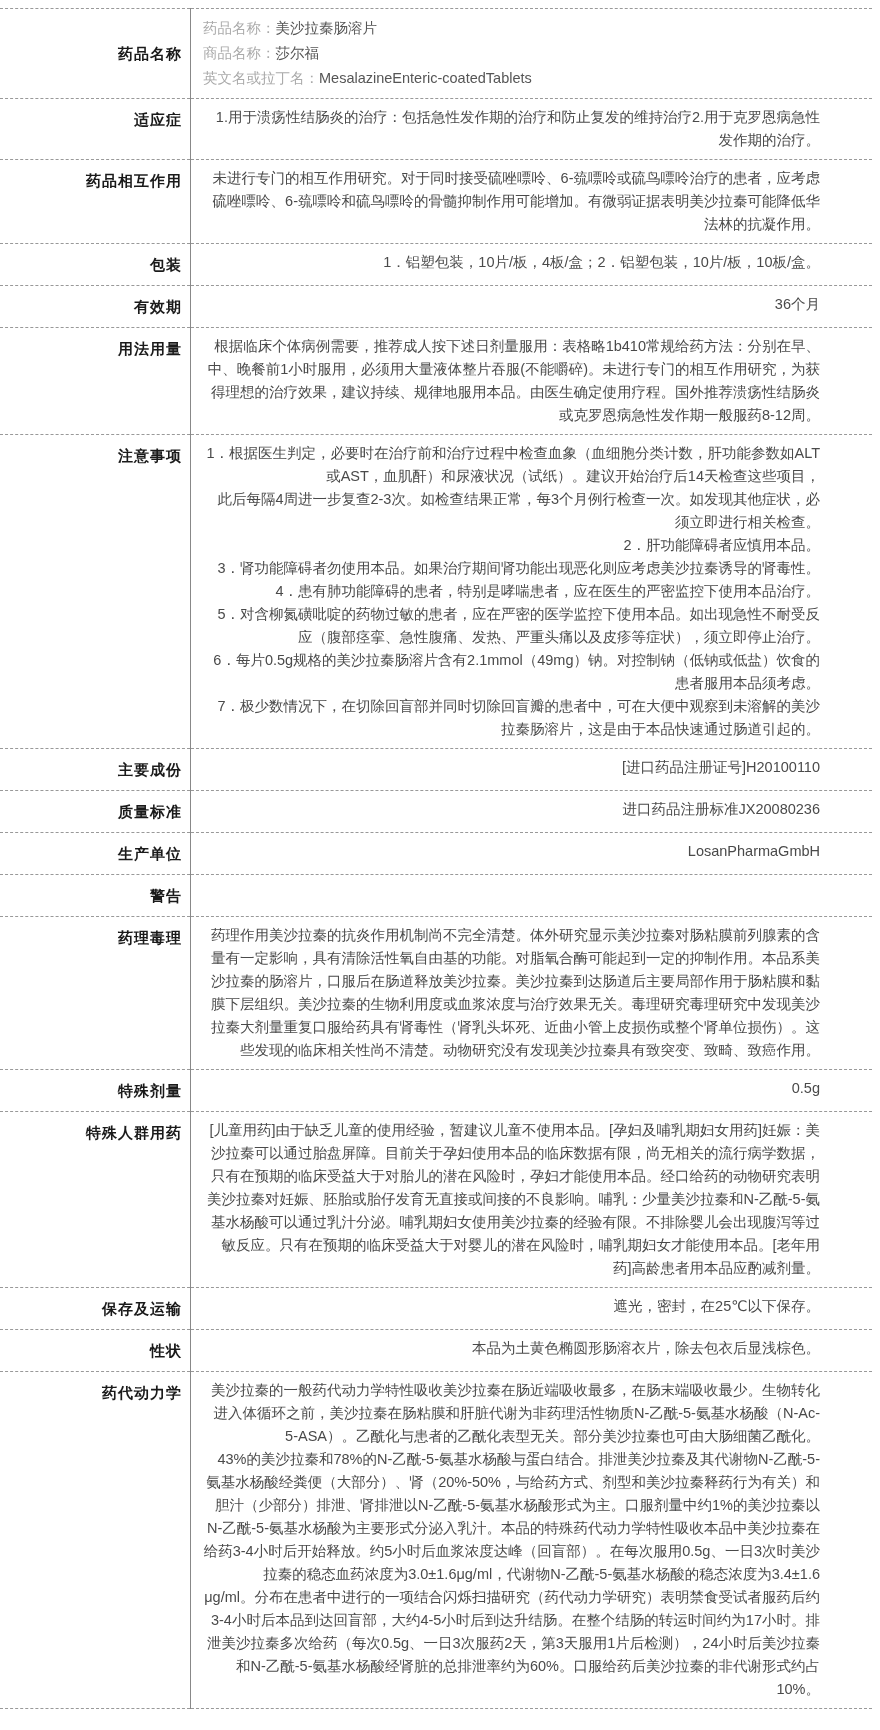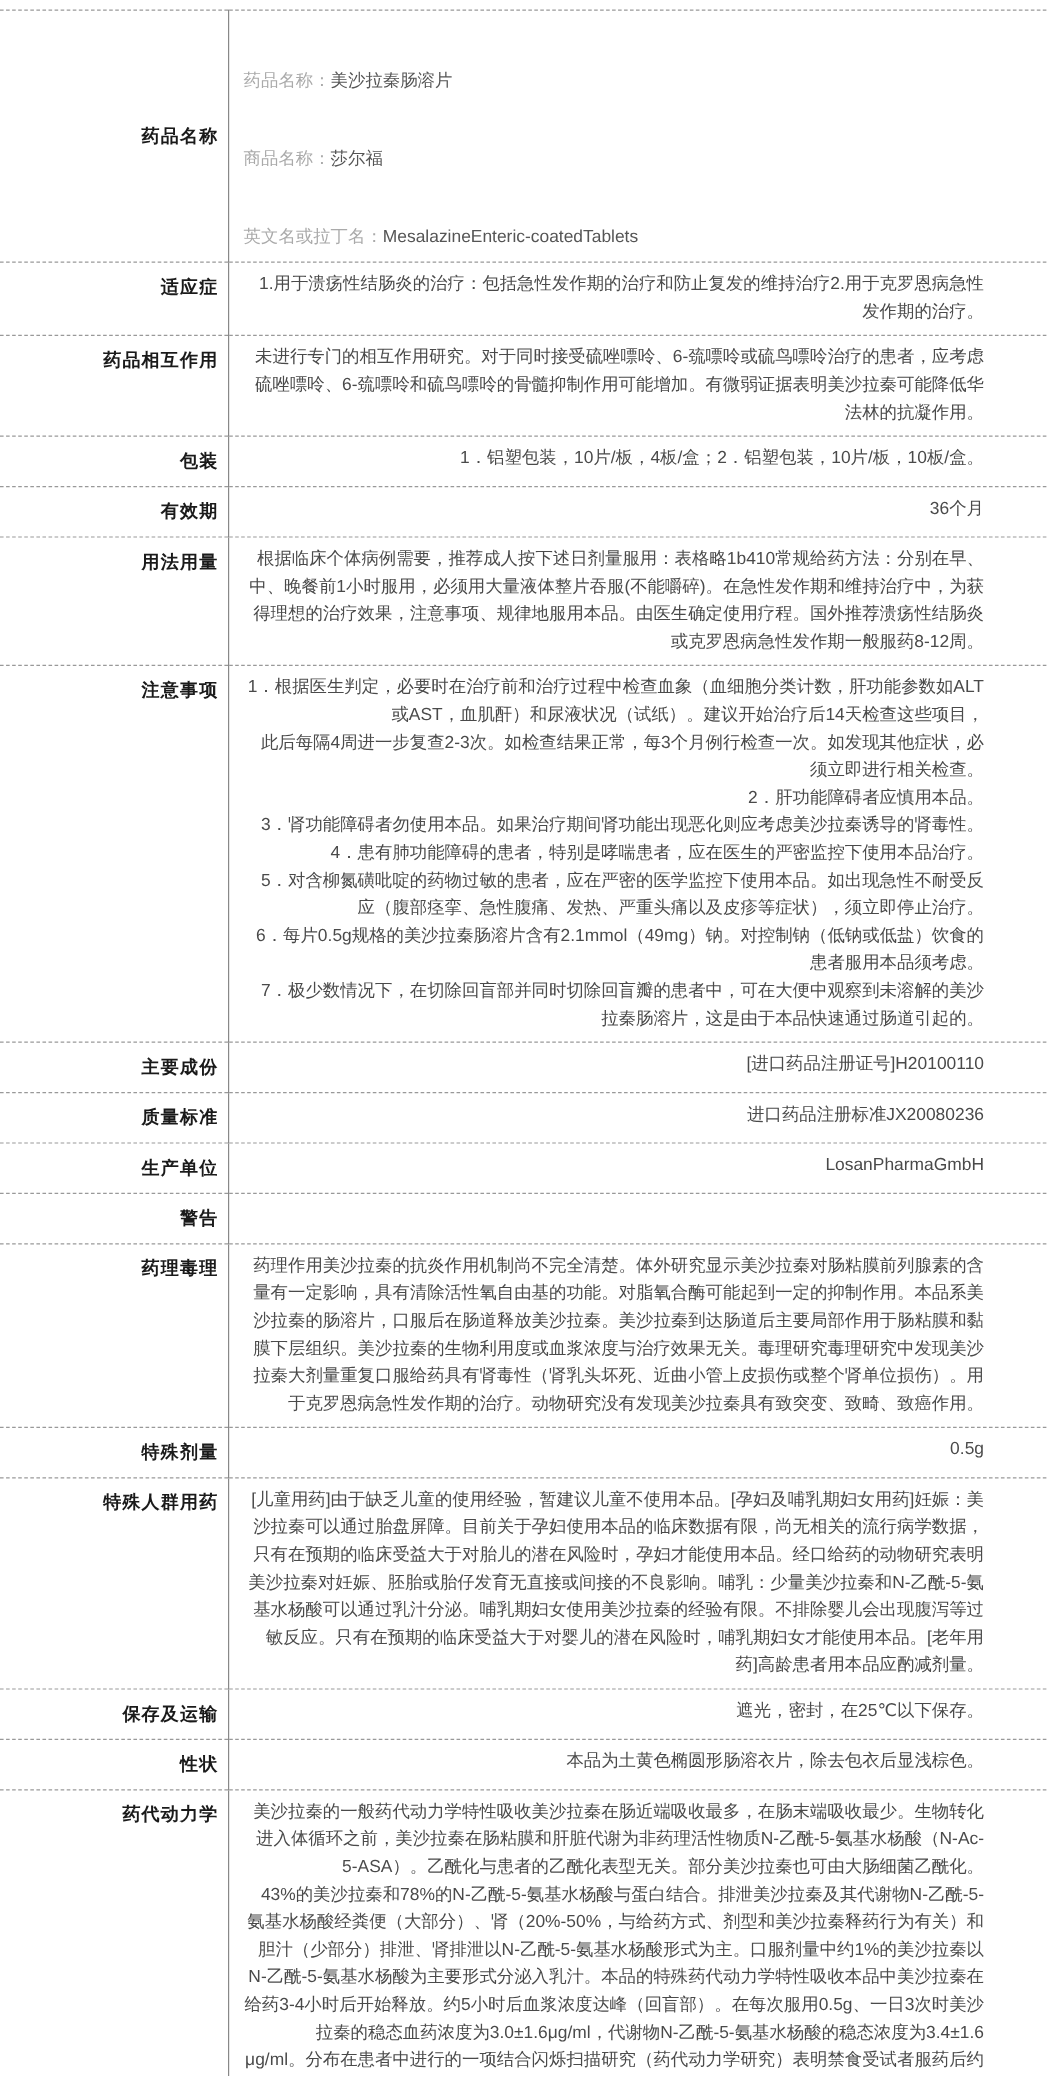--- a/index.html
+++ b/index.html
@@ -47,21 +47,20 @@
     line-height: 23px;
     color: #4a4a4a;
   }
   .cv {
     white-space: pre-line;
     min-height: 23px;
     text-align: right;
   }
   .field-line {
     line-height: 25px;
-    margin-top: 40px;
   }
   .fk { color: #aaaaaa; }
   .fv { color: #555555; }
 </style>
 </head>
 <body>
 
 <div class="page">
   <table class="drug-table">
     <tbody>
@@ -106,21 +105,21 @@
       <tr>
         <th class="label">有效期</th>
         <td class="content">
             <div class="cv">36个月</div>
           </td>
       </tr>
 
       <tr>
         <th class="label">用法用量</th>
         <td class="content">
-            <div class="cv">根据临床个体病例需要，推荐成人按下述日剂量服用：表格略1b410常规给药方法：分别在早、中、晚餐前1小时服用，必须用大量液体整片吞服(不能嚼碎)。在急性发作期和维持治疗中，为获得理想的治疗效果，注意事项、规律地服用本品。由医生确定使用疗程。国外推荐溃疡性结肠炎或克罗恩病急性发作期一般服药8-12周。</div>
+            <div class="cv">根据临床个体病例需要，推荐成人按下述日剂量服用：表格略1b410常规给药方法：分别在早、中、晚餐前1小时服用，必须用大量液体整片吞服(不能嚼碎)。未进行专门的相互作用研究，为获得理想的治疗效果，建议持续、规律地服用本品。由医生确定使用疗程。国外推荐溃疡性结肠炎或克罗恩病急性发作期一般服药8-12周。</div>
           </td>
       </tr>
 
       <tr>
         <th class="label">注意事项</th>
         <td class="content">
             <div class="cv">1．根据医生判定，必要时在治疗前和治疗过程中检查血象（血细胞分类计数，肝功能参数如ALT或AST，血肌酐）和尿液状况（试纸）。建议开始治疗后14天检查这些项目，
 此后每隔4周进一步复查2-3次。如检查结果正常，每3个月例行检查一次。如发现其他症状，必须立即进行相关检查。
 2．肝功能障碍者应慎用本品。
 3．肾功能障碍者勿使用本品。如果治疗期间肾功能出现恶化则应考虑美沙拉秦诱导的肾毒性。
@@ -155,21 +154,21 @@
       <tr>
         <th class="label">警告</th>
         <td class="content">
             <div class="cv"></div>
           </td>
       </tr>
 
       <tr>
         <th class="label">药理毒理</th>
         <td class="content">
-            <div class="cv">药理作用美沙拉秦的抗炎作用机制尚不完全清楚。体外研究显示美沙拉秦对肠粘膜前列腺素的含量有一定影响，具有清除活性氧自由基的功能。对脂氧合酶可能起到一定的抑制作用。本品系美沙拉秦的肠溶片，口服后在肠道释放美沙拉秦。美沙拉秦到达肠道后主要局部作用于肠粘膜和黏膜下层组织。美沙拉秦的生物利用度或血浆浓度与治疗效果无关。毒理研究毒理研究中发现美沙拉秦大剂量重复口服给药具有肾毒性（肾乳头坏死、近曲小管上皮损伤或整个肾单位损伤）。用于克罗恩病急性发作期的治疗。动物研究没有发现美沙拉秦具有致突变、致畸、致癌作用。</div>
+            <div class="cv">药理作用美沙拉秦的抗炎作用机制尚不完全清楚。体外研究显示美沙拉秦对肠粘膜前列腺素的含量有一定影响，具有清除活性氧自由基的功能。对脂氧合酶可能起到一定的抑制作用。本品系美沙拉秦的肠溶片，口服后在肠道释放美沙拉秦。美沙拉秦到达肠道后主要局部作用于肠粘膜和黏膜下层组织。美沙拉秦的生物利用度或血浆浓度与治疗效果无关。毒理研究毒理研究中发现美沙拉秦大剂量重复口服给药具有肾毒性（肾乳头坏死、近曲小管上皮损伤或整个肾单位损伤）。这些发现的临床相关性尚不清楚。动物研究没有发现美沙拉秦具有致突变、致畸、致癌作用。</div>
           </td>
       </tr>
 
       <tr>
         <th class="label">特殊剂量</th>
         <td class="content">
             <div class="cv">0.5g</div>
           </td>
       </tr>
 

